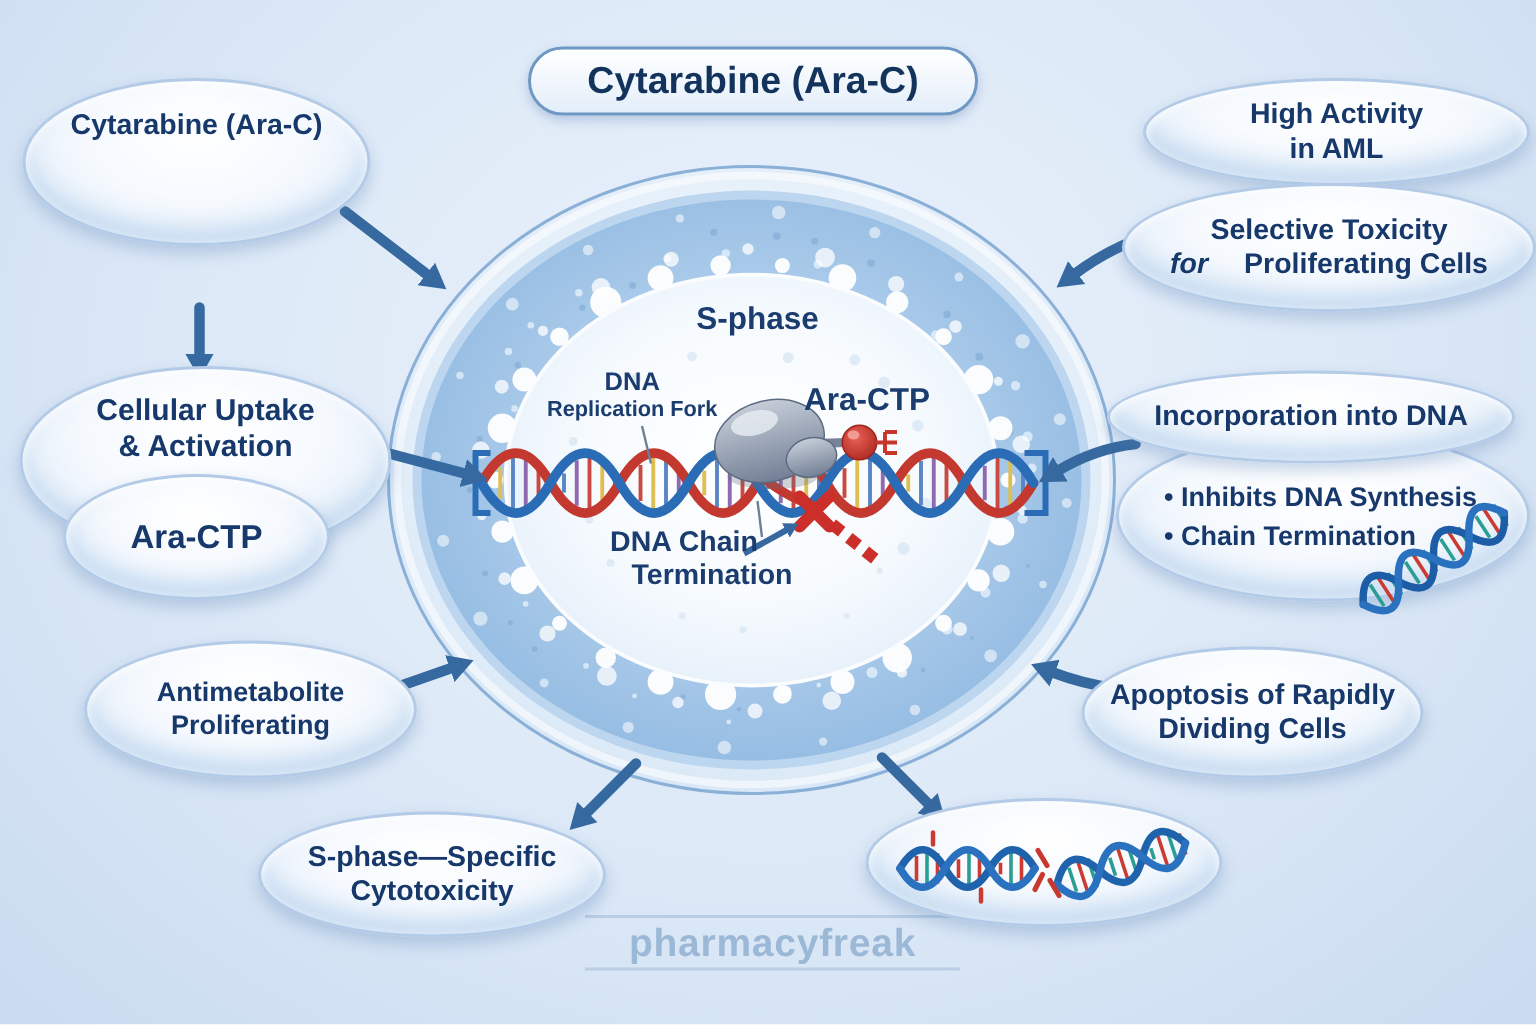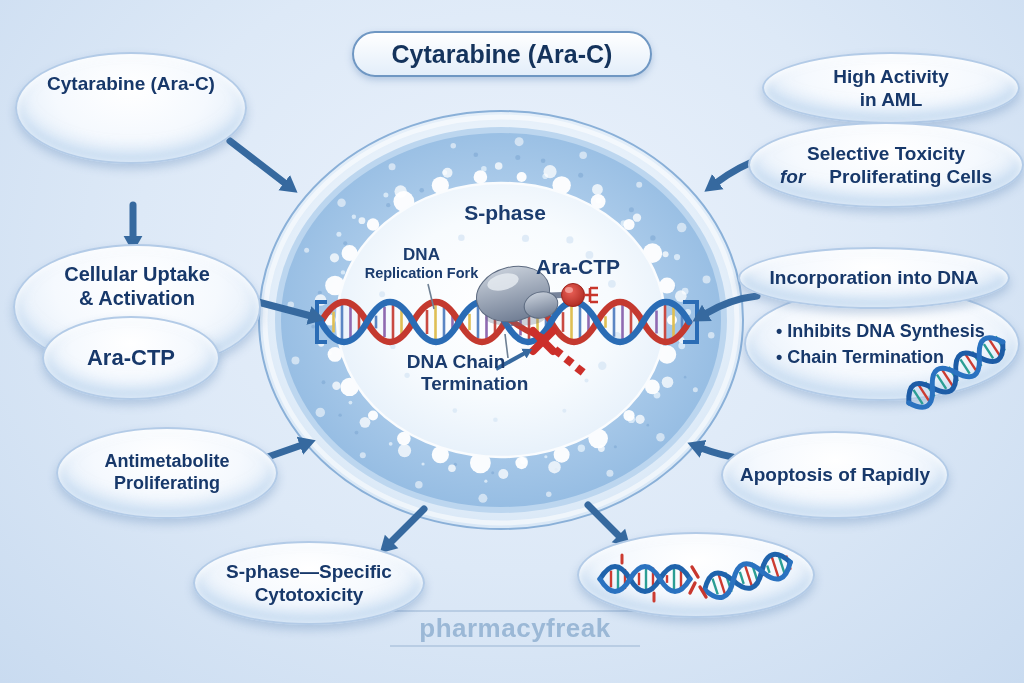--- a/index.html
+++ b/index.html
@@ -345,26 +345,27 @@
     <span class="l">Incorporation into DNA</span>
   </div>
   <div class="oval bullets" style="left:744px;top:287px;width:276px;height:114px;font-size:18px;line-height:1.45;">
     <span class="l">• Inhibits DNA Synthesis</span>
     <span class="l">• Chain Termination</span>
   </div>
   <div class="oval" style="left:56px;top:427px;width:222px;height:92px;font-size:18px;">
     <span class="l">Antimetabolite</span>
     <span class="l">Proliferating</span>
   </div>
-  <div class="oval" style="left:193px;top:541px;width:232px;height:84px;font-size:19px;">
+  <div class="oval" style="left:172px;top:541px;width:232px;height:84px;font-size:19px;">
     <span class="l">S-phase—Specific</span>
     <span class="l">Cytotoxicity</span>
   </div>
   <div class="oval" style="left:721px;top:431px;width:228px;height:88px;font-size:19px;">
     <span class="l">Apoptosis of Rapidly</span>
+    <span class="l">Dividing Cells</span>
   </div>
 
   <div class="oval" style="left:577px;top:532px;width:238px;height:86px;">
     <svg width="204" height="64" viewBox="0 0 204 64">
       <g>
         <g id="mini2a-g">
           <g id="mini2a">
               <line x1="17" y1="27.635867420514273" x2="17" y2="44.36413257948573" stroke="#cc3b31" stroke-width="2.4"></line>
               <line x1="24" y1="23.56847630789658" x2="24" y2="48.43152369210342" stroke="#2b9e94" stroke-width="2.4"></line>
               <line x1="31" y1="25.887287570313156" x2="31" y2="46.112712429686844" stroke="#cc3b31" stroke-width="2.4"></line>

